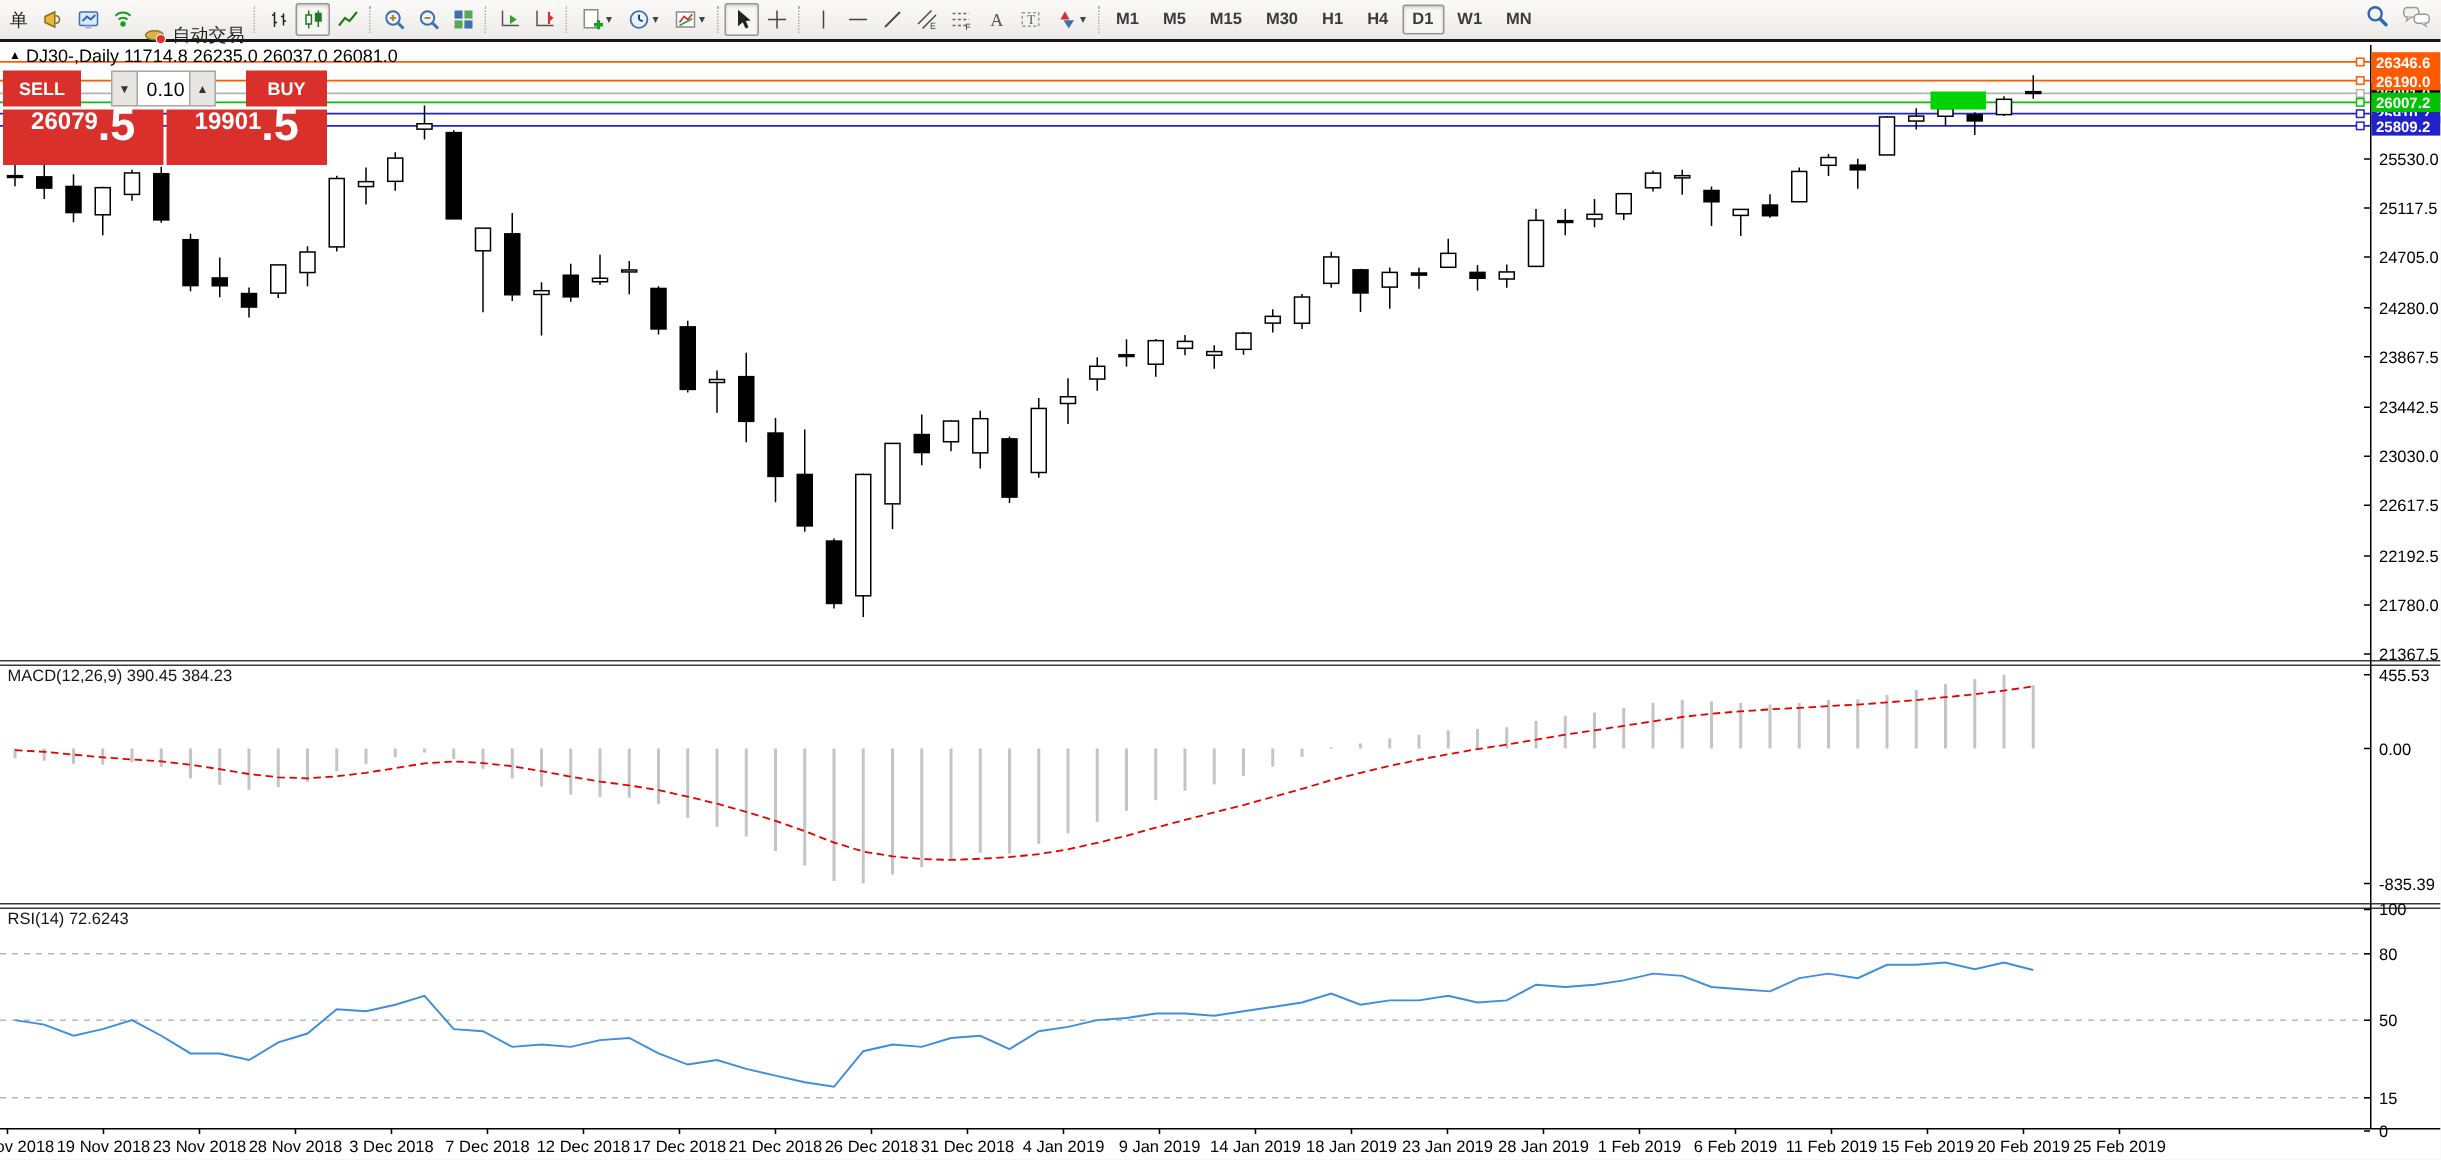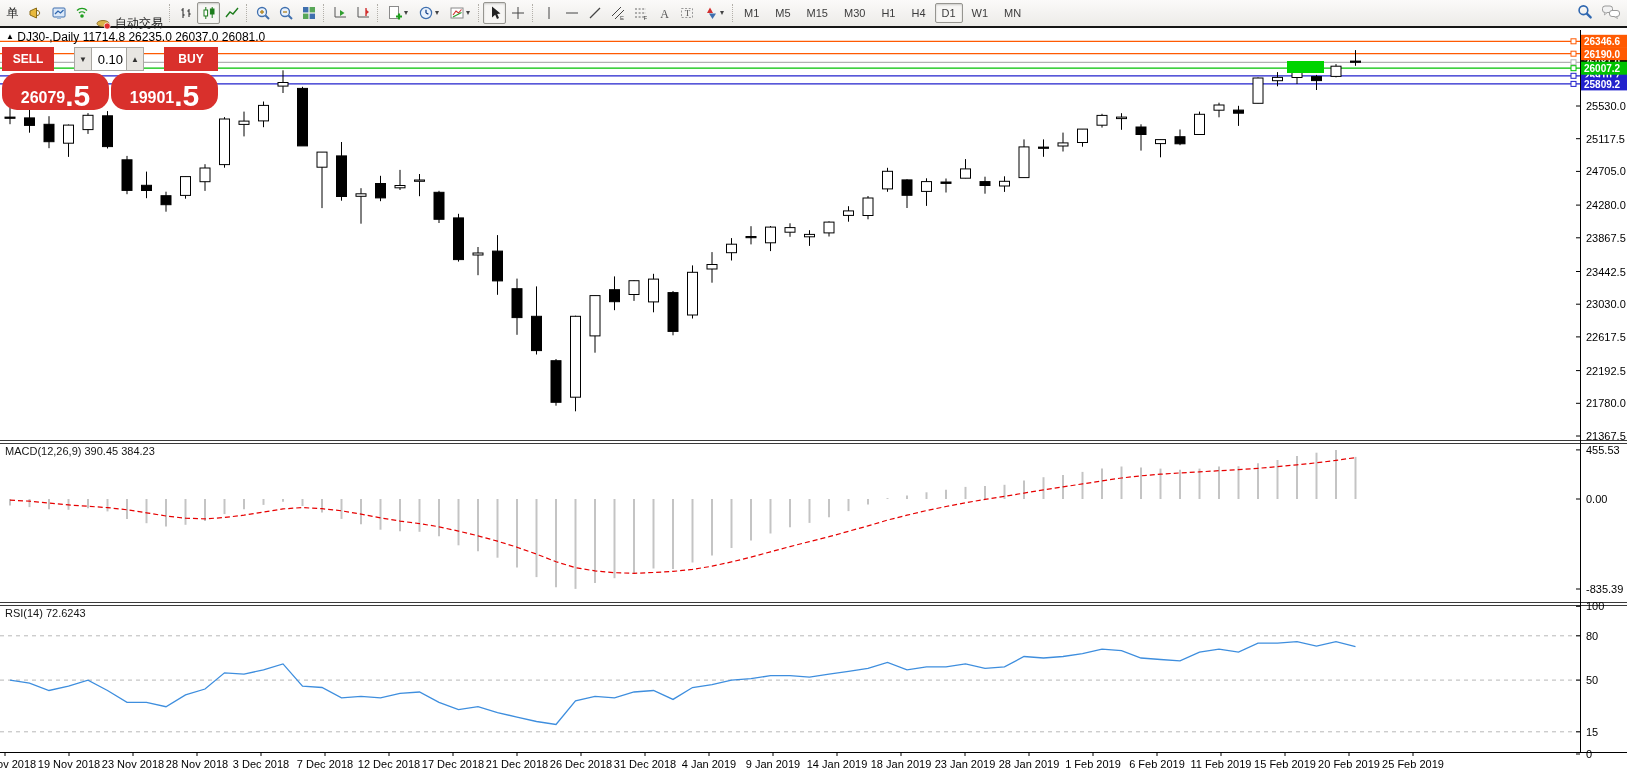--- a/index.html
+++ b/index.html
@@ -8,21 +8,21 @@
     background:linear-gradient(#fbfaf9,#ecebe8);display:flex;align-items:center;
     padding-left:1px;box-sizing:border-box;z-index:30;}
   .tb{height:22px;min-width:23px;display:flex;align-items:center;justify-content:center;
     border:1px solid transparent;border-radius:2px;background:transparent;padding:0 2px;
     font-family:"Liberation Sans",sans-serif;font-size:12px;color:#222;cursor:default;}
   .tb svg{display:block;}
   .tb.active{border:1px solid #969590;background:#f7f6f4;box-shadow:inset 0 1px 2px rgba(0,0,0,.18);}
   .tb.drop{min-width:31px;gap:1px;}
   .caret{font-size:8px;color:#444;line-height:1;}
   .sep{width:1px;height:18px;border-left:1px dotted #b3b0aa;margin:0 3px;}
-  .tf{height:20px;padding:0 6px;font-size:11px;font-weight:normal;color:#3c3c3c;
+  .tf{height:20px;padding:0 6px;font-size:11px;font-weight:bold;color:#3c3c3c;
     border:1px solid transparent;border-radius:2px;background:transparent;}
   .tf.active{border:1px solid #969590;background:#f7f6f4;box-shadow:inset 0 1px 2px rgba(0,0,0,.18);}
   .tb-right{margin-left:auto;display:flex;align-items:center;padding-right:6px;gap:8px;}
   .chart-window{position:absolute;left:0;top:26px;width:1627px;height:747px;background:#fff;
     border-top:2px solid #161616;box-sizing:border-box;}
   #plot{position:absolute;left:0;top:0;}
   .chart-title{position:absolute;left:6px;top:2px;font-size:12px;color:#000;z-index:5;white-space:nowrap;}
   .chart-title .mk{font-size:8px;vertical-align:2px;}
   .macd-label{position:absolute;left:5px;top:417px;font-size:11px;color:#161616;z-index:5;}
   .rsi-label{position:absolute;left:5px;top:579px;font-size:11px;color:#161616;z-index:5;}
@@ -31,22 +31,22 @@
   .trade-panel{position:absolute;left:2px;top:19px;width:216px;z-index:10;}
   .tp-row1{display:flex;height:24px;gap:20px;}
   .tp-sell,.tp-buy{flex:0 0 52px;background:#d9302c;color:#fff;border:none;font-size:12px;
     font-weight:bold;font-family:"Liberation Sans",sans-serif;}
   .tp-buy{flex:0 0 54px;}
   .tp-stepper{flex:1;display:flex;gap:0;}
   .tp-dec,.tp-inc{width:18px;background:#e8e6e2;border:1px solid #a9a7a2;font-size:8px;color:#333;padding:0;}
   .tp-vol{flex:1;background:#fff;border:1px solid #a9a7a2;border-left:none;border-right:none;
     font-size:13px;color:#000;display:flex;align-items:center;justify-content:flex-end;padding-right:3px;}
   .tp-row2{display:flex;height:37px;gap:2px;margin-top:2px;}
-  .tp-price{flex:1;background:#d9302c;color:#fff;display:flex;align-items:flex-end;
-    justify-content:center;font-size:16px;font-weight:bold;padding-bottom:3px;border-radius:15px;}
+  .tp-price{flex:1;background:#d9302c;color:#fff;display:flex;align-items:flex-start;
+    justify-content:center;font-size:16px;font-weight:bold;padding-bottom:3px;}
   .tp-price .big{font-size:30px;line-height:22px;font-weight:bold;}
 </style>
 </head>
 <body>
 
 <div class="toolbar">
   <button class="tb">
       <span>单</span>
     </button>
   <button class="tb">

